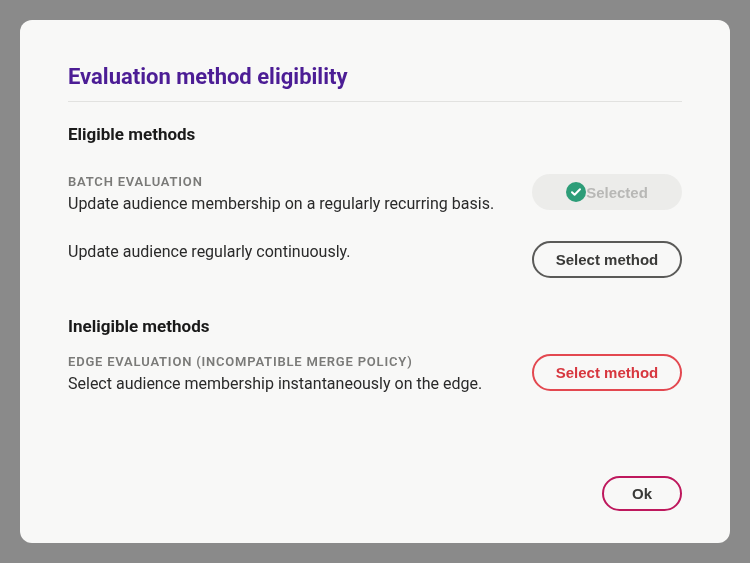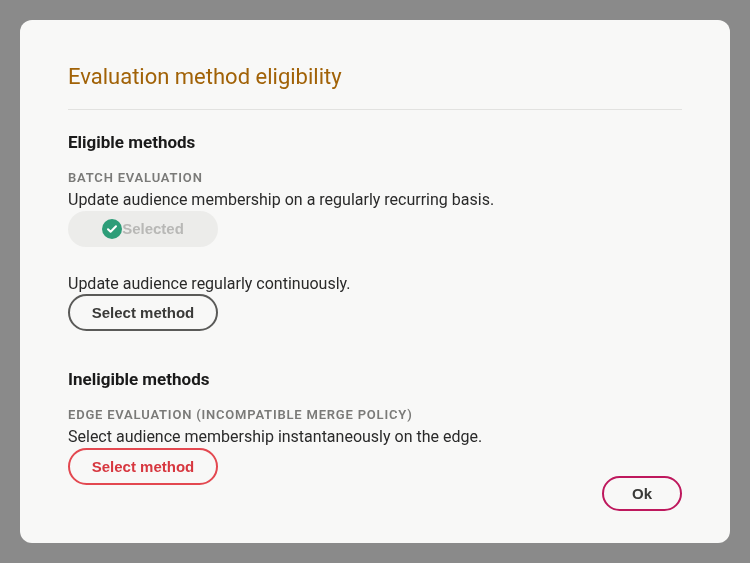--- a/index.html
+++ b/index.html
@@ -19,45 +19,44 @@
       border-radius: 12px;
       width: 100%;
       height: 100%;
       padding: 44px 48px 32px 48px;
       display: flex;
       flex-direction: column;
       position: relative;
     }
     .dialog-title {
       font-size: 22px;
-      font-weight: 400;
-      color: #a16207;
-      margin-bottom: 20px;
+      font-weight: 700;
+      color: #4c1d95;
+      margin-bottom: 12px;
     }
     .divider {
       border: none;
       border-top: 1px solid #e2e2e0;
       margin-bottom: 22px;
     }
     .section-header {
       font-size: 17px;
       font-weight: 700;
       color: #1a1a1a;
-      margin-bottom: 18px;
+      margin-bottom: 30px;
     }
     .section-header.ineligible {
       margin-top: 12px;
       margin-bottom: 18px;
     }
     .method-row {
       display: flex;
       align-items: flex-start;
       justify-content: flex-end;
       margin-bottom: 26px;
-      flex-direction: column;
     }
     .method-text {
       flex: 1;
       padding-right: 20px;
     }
     .method-label {
       font-size: 13px;
       font-weight: 600;
       letter-spacing: 0.8px;
       color: #7a7a78;

